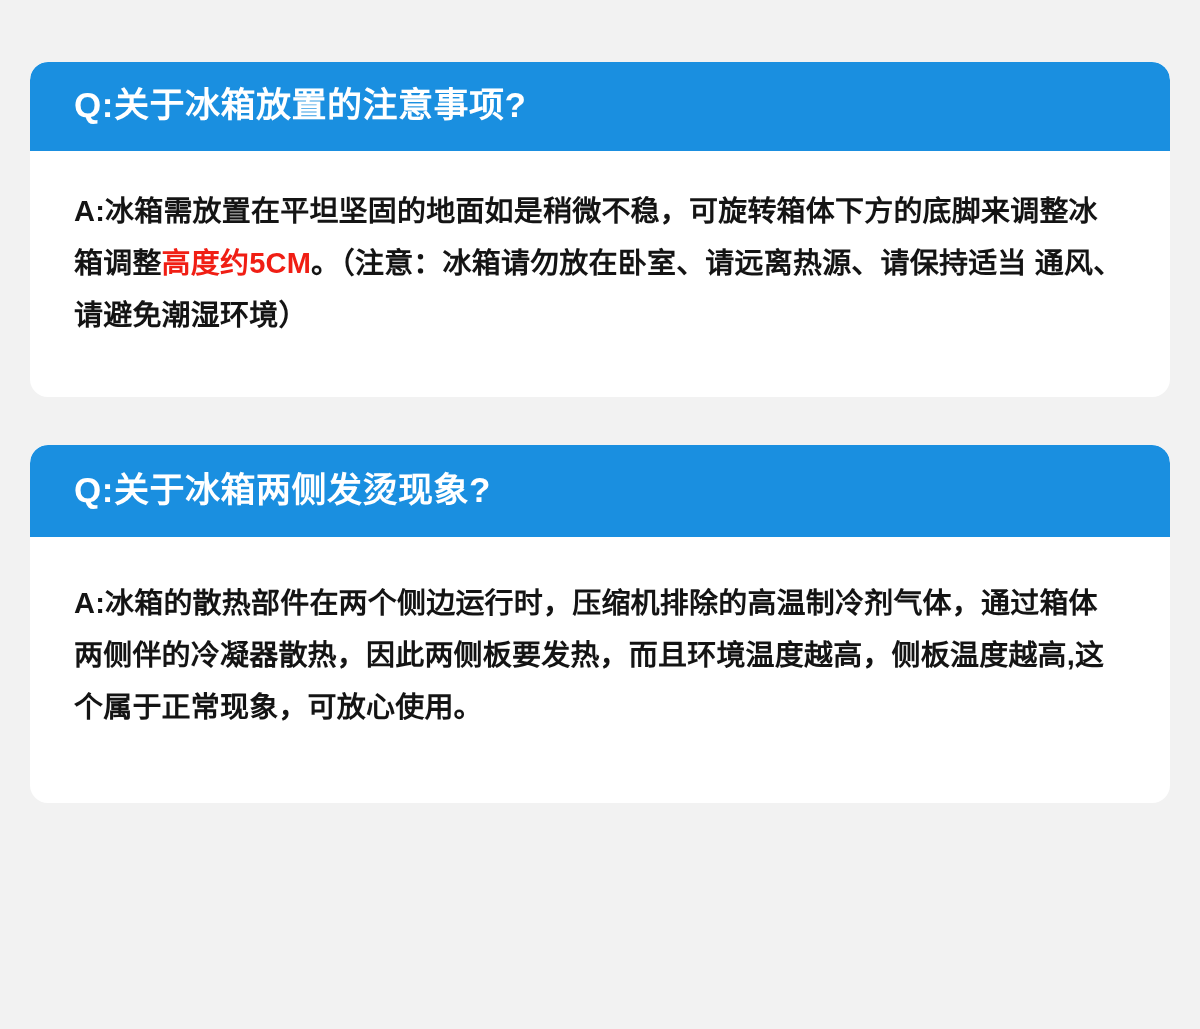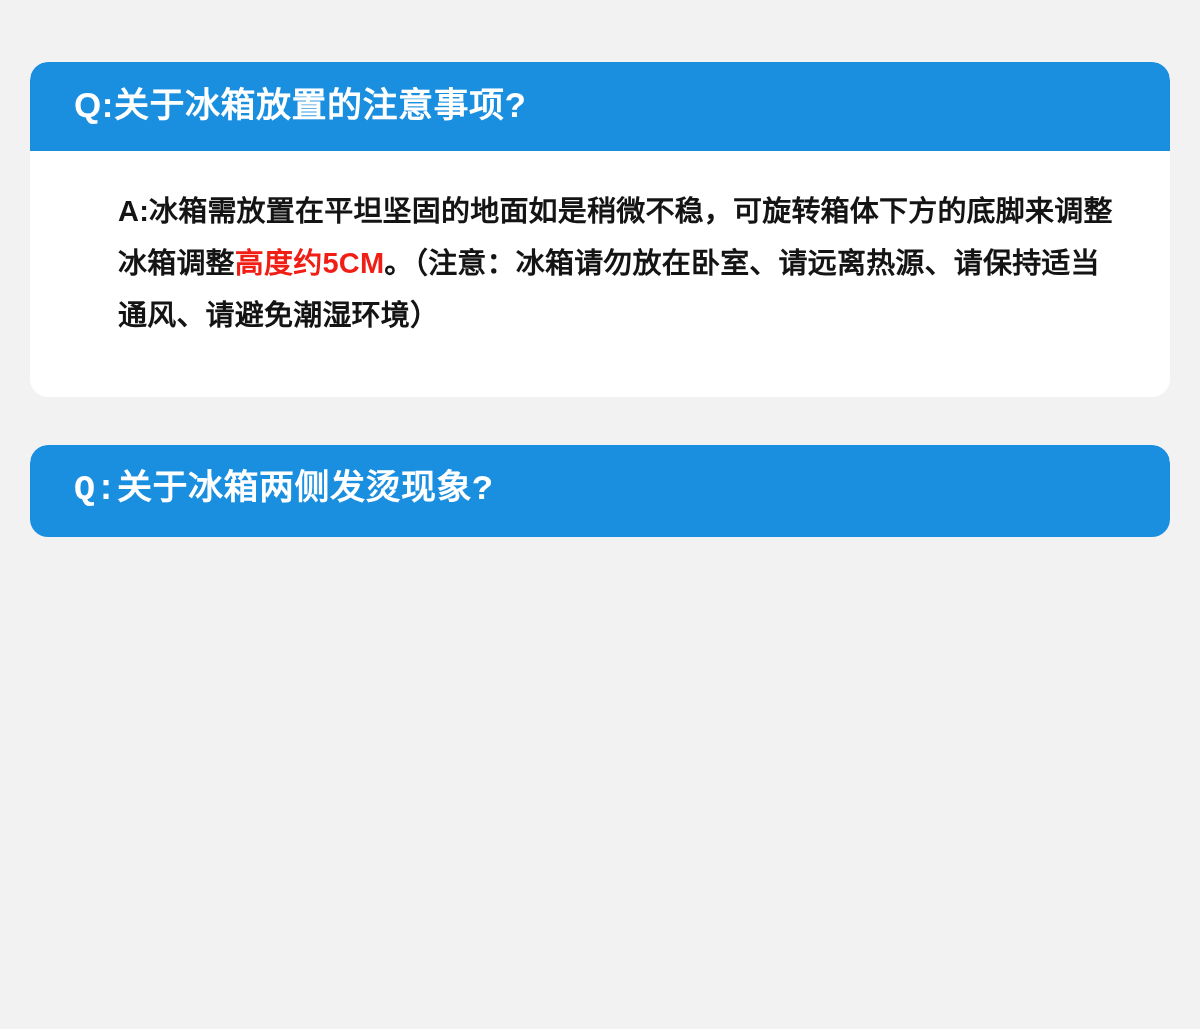--- a/index.html
+++ b/index.html
@@ -50,57 +50,58 @@
   .faq-para {
     font-size: 29px;
     line-height: 52px;
     color: #111111;
     font-weight: bold;
     margin: 0;
     letter-spacing: 0.2px;
   }
   .faq-para.answer {
     color: #141414;
-    margin-left: 44px;
   }
   .faq-para.advice {
     color: #f01e14;
     margin-top: 0;
   }
   .hl-red {
     color: #f01e14;
   }
   .lead {
     font-weight: bold;
   }
   .card-one .faq-body {
     padding-bottom: 56px;
   }
   .card-two .faq-body {
     padding-top: 40px;
     padding-bottom: 70px;
   }
   .card-two .faq-header {
     padding: 26px 44px 28px 44px;
-    font-family: Liberation Mono, monospace;
   }
 </style>
 </head>
 <body>
 
 <div class="page">
 
   <section class="faq-card card-one">
     <div class="faq-header">
       <div class="faq-header-text">Q:关于冰箱放置的注意事项?</div>
     </div>
     <div class="faq-body">
       <p class="faq-para answer"><span class="lead">A:</span><span>冰箱需放置在平坦坚固的地面如是稍微不稳，可旋转箱体下方的底脚来调整冰箱调整</span><span class="hl-red">高度约5CM</span><span>。（注意：冰箱请勿放在卧室、请远离热源、请保持适当 通风、请避免潮湿环境）</span></p>
     </div>
   </section>
 
   <section class="faq-card card-two">
     <div class="faq-header">
       <div class="faq-header-text">Q:关于冰箱两侧发烫现象?</div>
     </div>
+    <div class="faq-body">
+      <p class="faq-para answer"><span class="lead">A:</span><span>冰箱的散热部件在两个侧边运行时，压缩机排除的高温制冷剂气体，通过箱体两侧伴的冷凝器散热，因此两侧板要发热，而且环境温度越高，侧板温度越高,这个属于正常现象，可放心使用。</span></p>
+    </div>
   </section>
 
 </div>
 
 </body></html>

